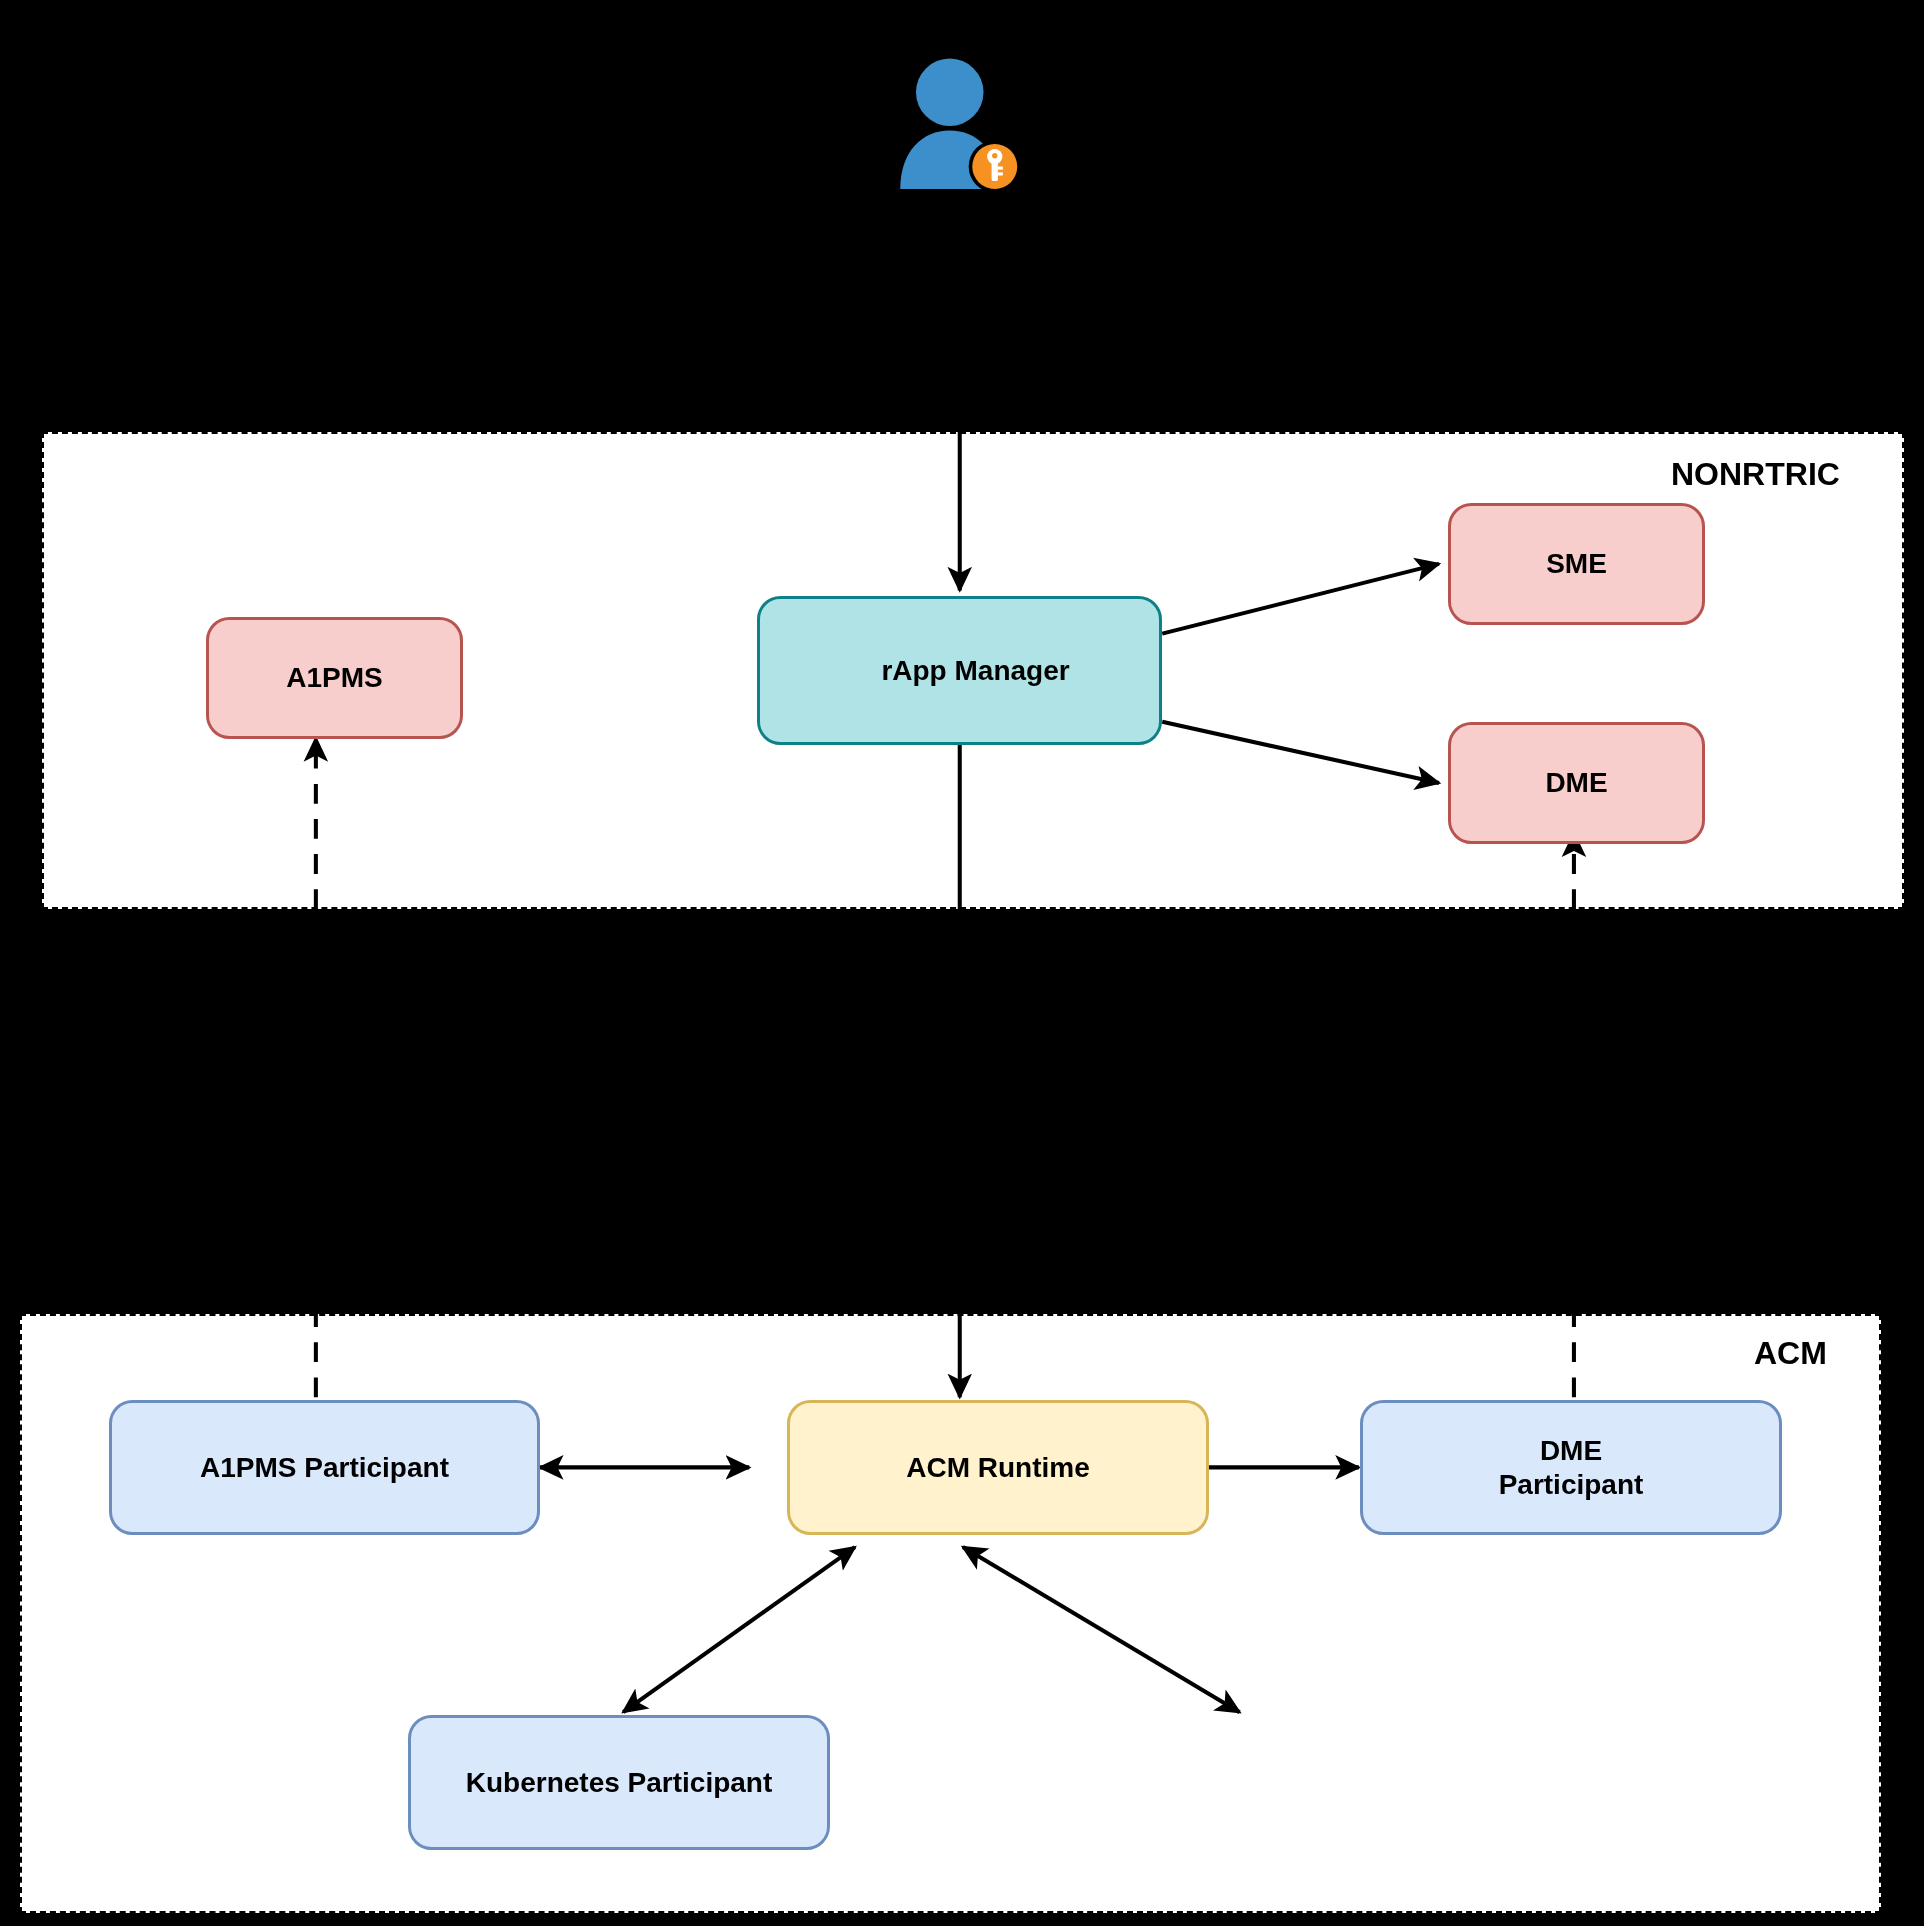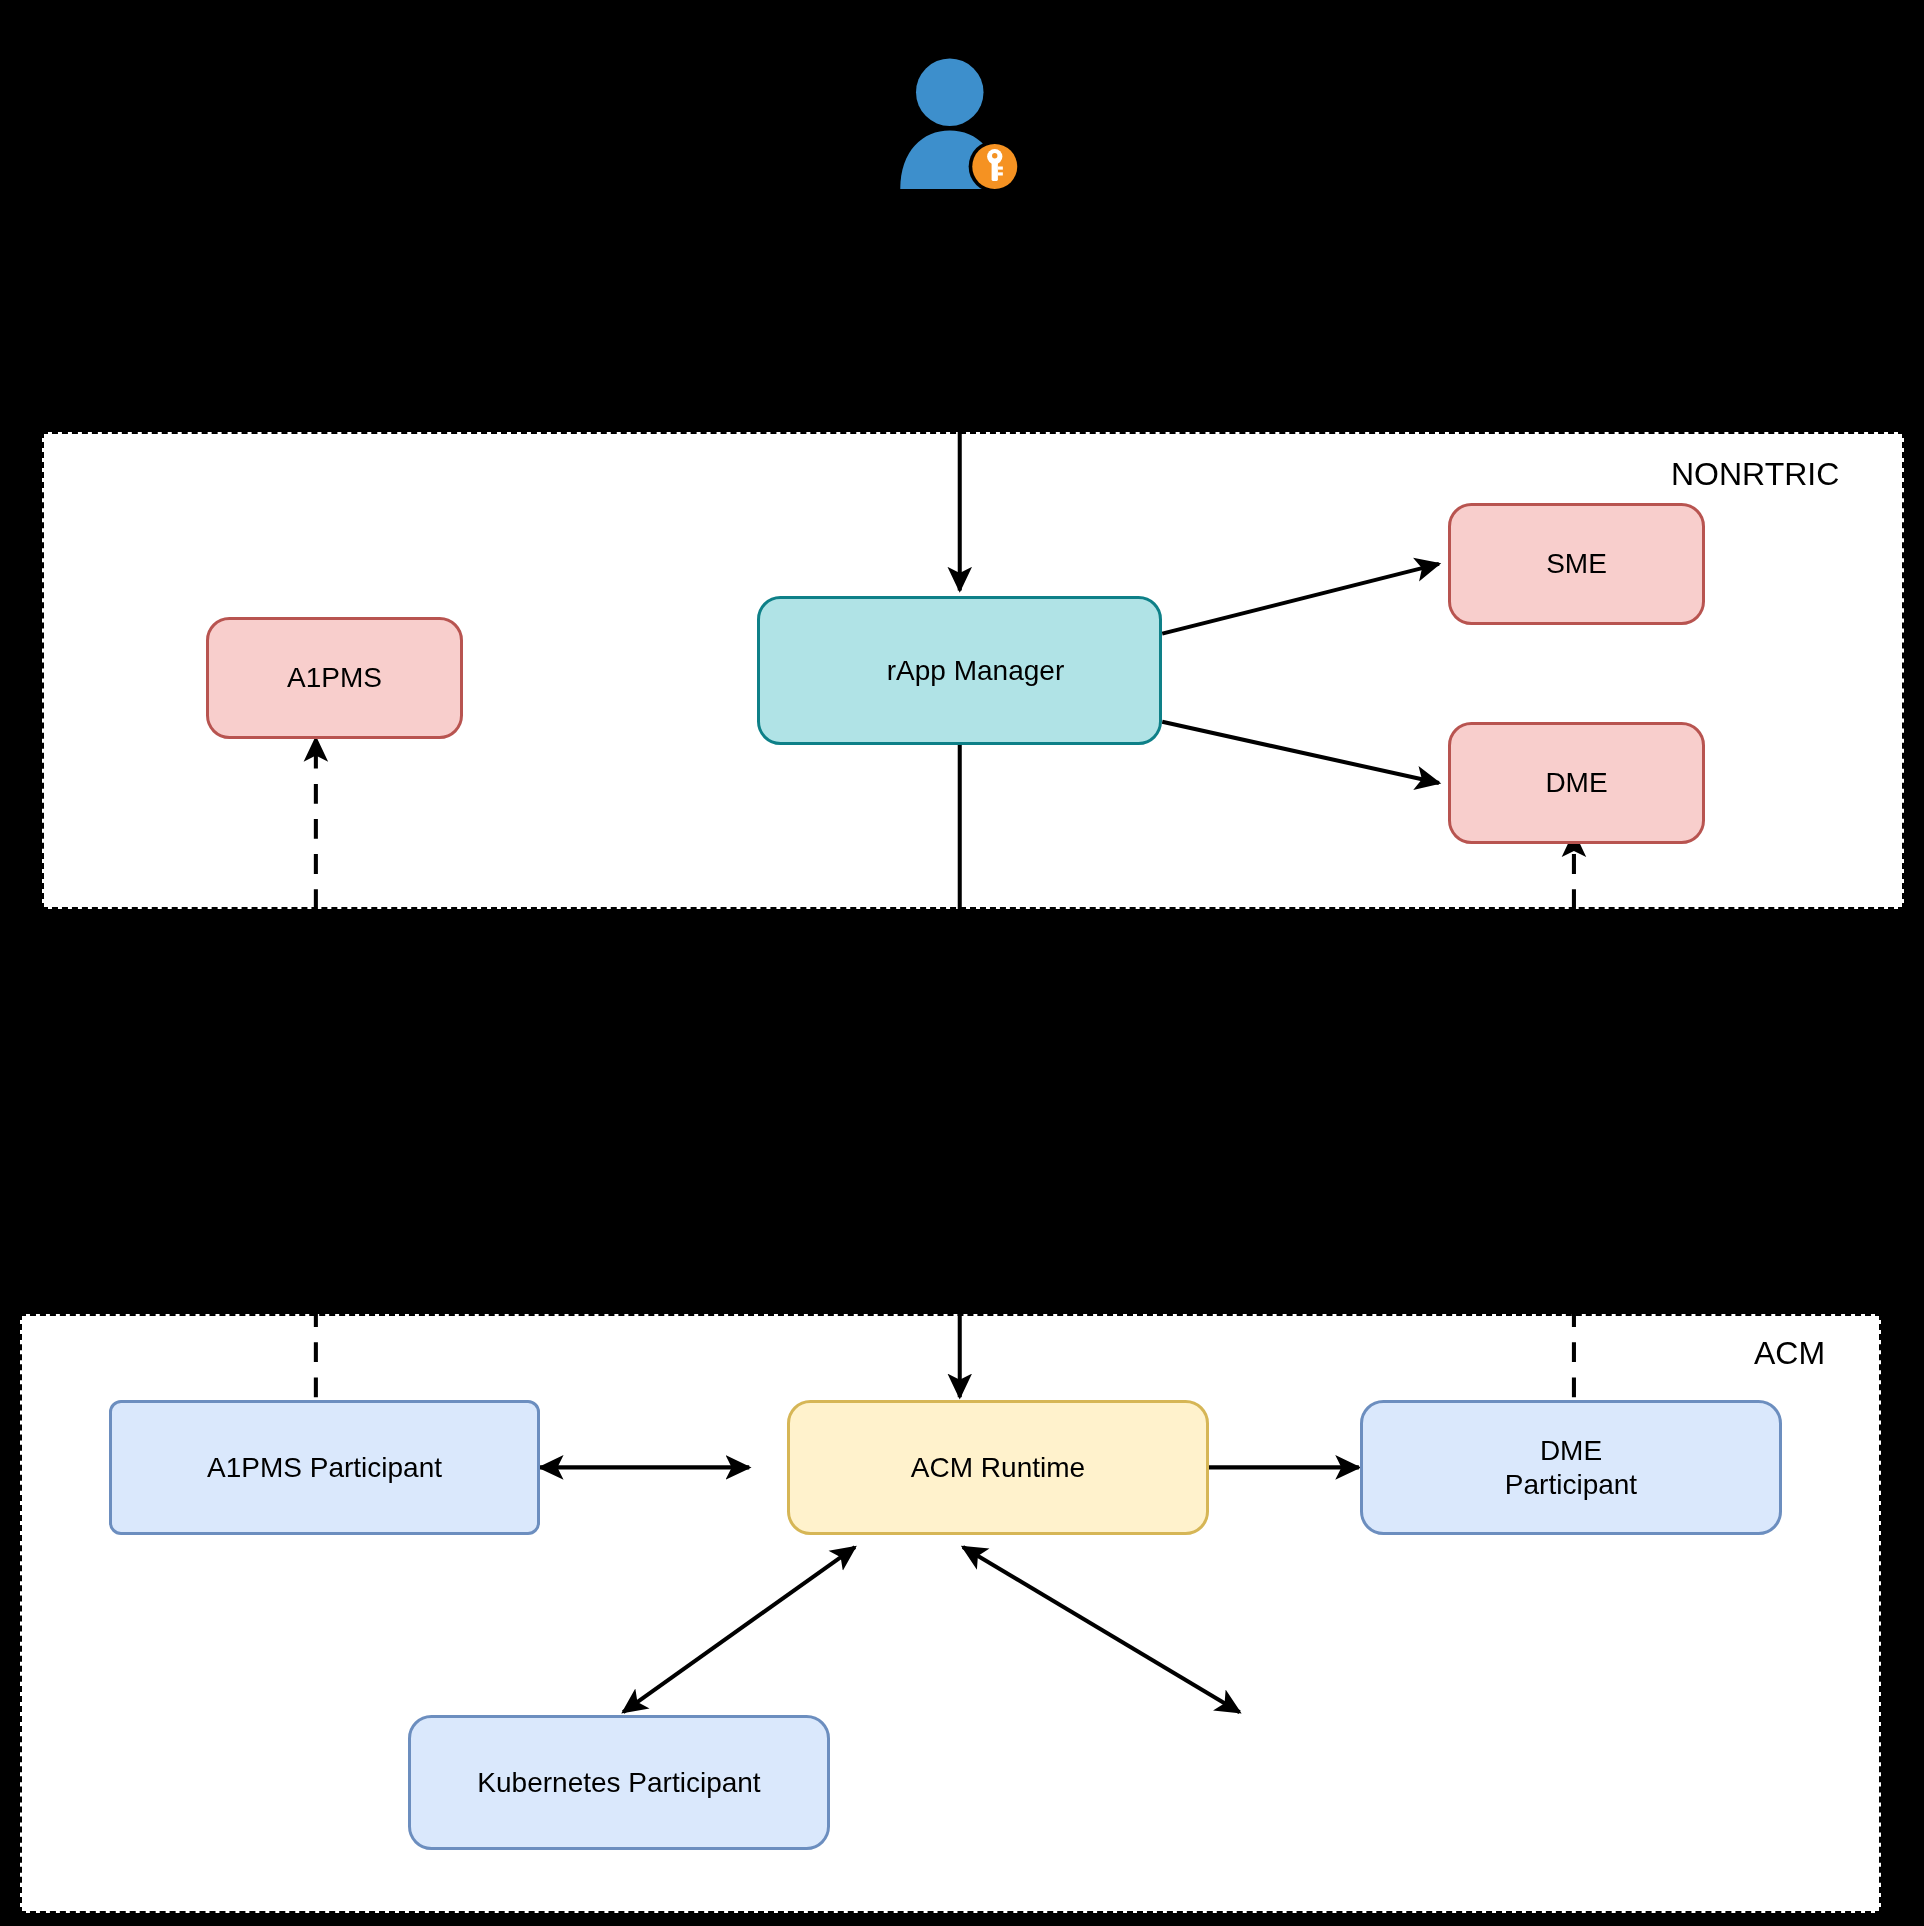--- a/index.html
+++ b/index.html
@@ -13,20 +13,21 @@
     font-family: "Liberation Sans", sans-serif;
     position: relative;
     overflow: hidden;
   }
   #canvas {
     position: absolute;
     inset: 0;
     width: 1716px;
     height: 1926px;
     background: #000000;
+    font-weight: bold;
   }
   .svg-layer {
     position: absolute;
     top: 0;
     left: 0;
     width: 1924px;
     height: 1926px;
     pointer-events: none;
   }
 
@@ -192,21 +193,21 @@
   </div>
 
   <div class="node red" style="left:1448px; top:503px; width:257px; height:122px;">
     <span class="label-line">SME</span>
   </div>
 
   <div class="node red" style="left:1448px; top:722px; width:257px; height:122px;">
     <span class="label-line">DME</span>
   </div>
 
-  <div class="node blue" style="left:109px; top:1400px; width:431px; height:135px;border-radius:12px;">
+  <div class="node blue" style="left:109px; top:1400px; width:431px; height:135px;">
     <span class="label-line">A1PMS Participant</span>
   </div>
 
   <div class="node yellow" style="left:751px; top:1400px; width:422px; height:135px;">
     <span class="label-line">ACM Runtime</span>
   </div>
 
   <div class="node blue" style="left:1360px; top:1400px; width:422px; height:135px; flex-direction:column;">
     <span class="label-line">DME</span>
     <span class="label-line">Participant</span>

